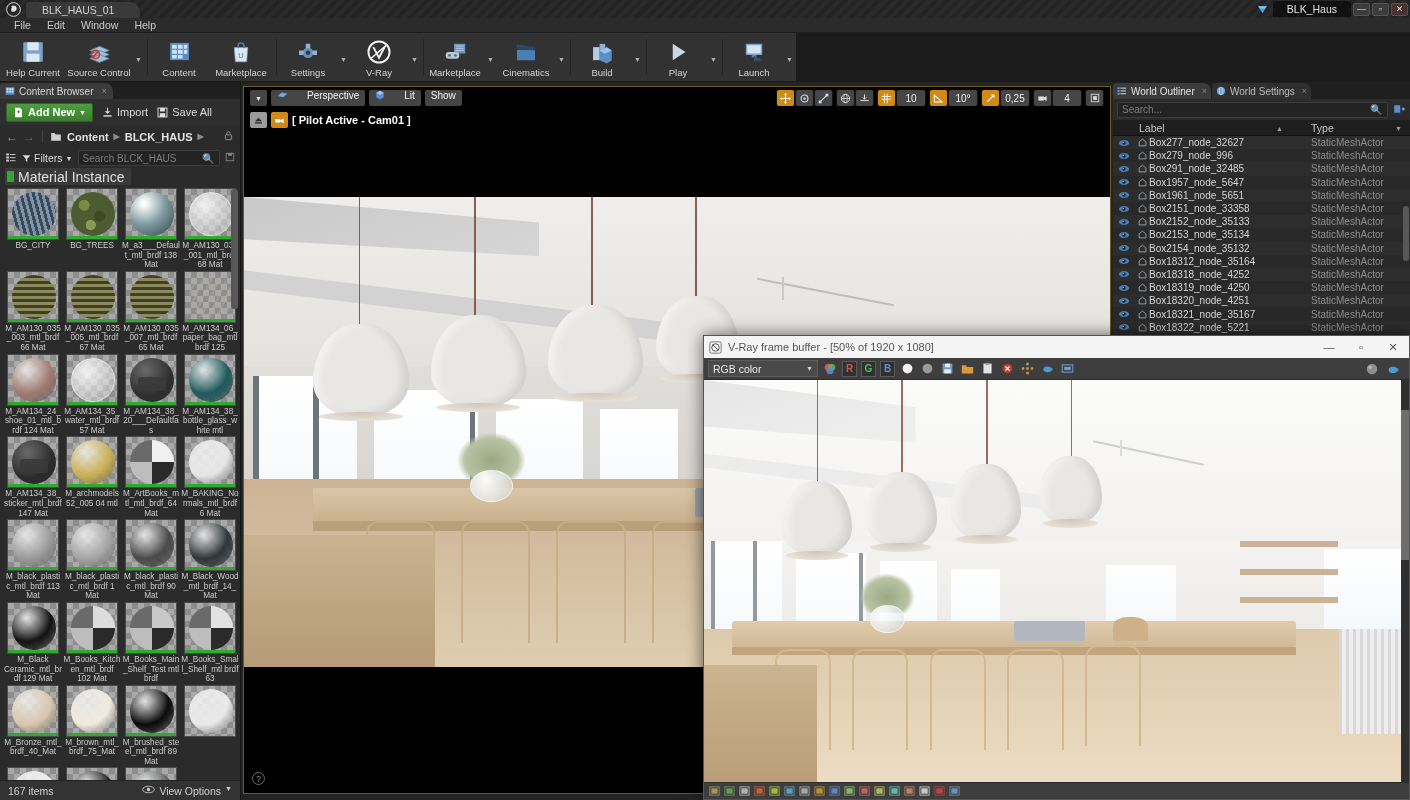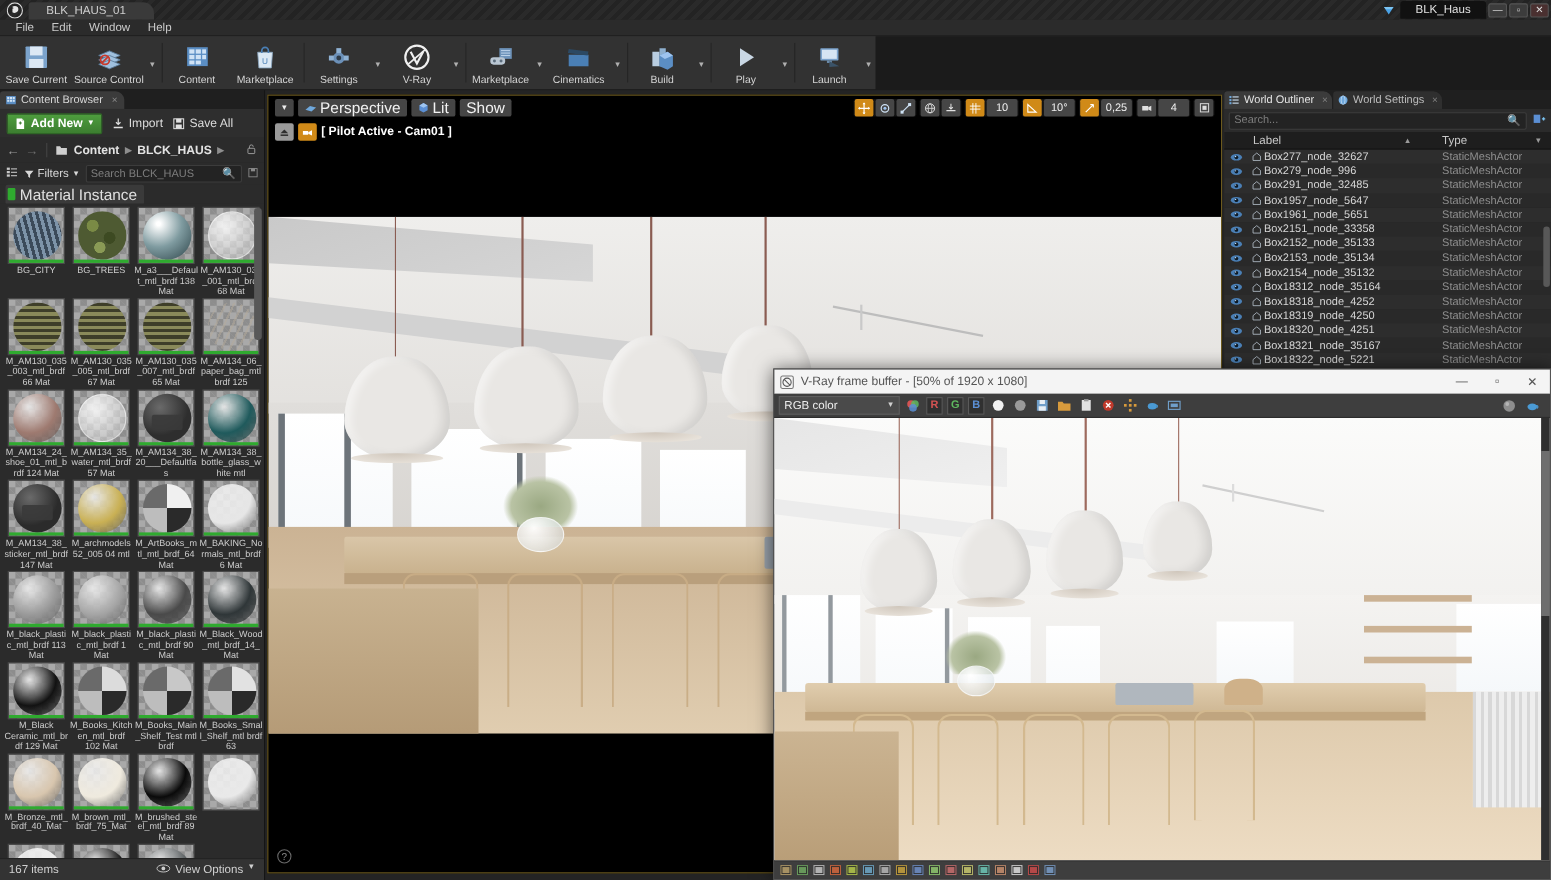--- a/index.html
+++ b/index.html
@@ -157,22 +157,22 @@
   .viewport {
     position: absolute; left: 243px; top: 86px; width: 868px; height: 708px;
     background: #000; border: 1px solid #6d5a1e; overflow: hidden;
   }
   .vp-toolbar {
     position: absolute; left: 0; top: 0; width: 100%; height: 22px;
     display: flex; align-items: center; gap: 4px; padding: 0 6px; z-index: 6;
   }
   .vp-btn {
     height: 16px; background: rgba(125,125,125,.55); border-radius: 2px;
-    display: flex; align-items: center; gap: 3px; padding: 0 6px;
-    font-size: 14px; color: #f2f2f2;
+    display: flex; align-items: flex-start; gap: 19px; padding: 0 6px;
+    font-size: 10px; color: #f2f2f2;
   }
   .vp-caret {
     width: 17px; height: 16px; background: rgba(125,125,125,.55); border-radius: 2px;
     display: flex; align-items: center; justify-content: center; font-size: 7px; color: #eee;
   }
   .vp-right { margin-left: auto; display: flex; align-items: center; gap: 3px; }
   .vgrp { display: flex; align-items: center; background: rgba(40,40,40,.5); border-radius: 2px; }
   .vbx {
     height: 16px; min-width: 17px; padding: 0 3px; display: flex; align-items: center;
     justify-content: center; font-size: 9.5px; color: #f0f0f0;
@@ -357,21 +357,21 @@
   <div class="toolbar">
     <div class="tb-left" id="tb-left">
         <div class="tb-item wide">
           <span class="tb-ico">
             <svg width="26" height="26" viewBox="0 0 32 32">
               <rect x="4" y="4" width="24" height="24" rx="1" fill="#7ba3cc"></rect>
               <rect x="9" y="4" width="14" height="10" fill="#dce8f4"></rect>
               <rect x="8" y="18" width="16" height="10" fill="#dce8f4"></rect>
             </svg>
           </span>
-          <span class="tb-label">Save Current</span>
+          <span class="tb-label">Help Current</span>
         </div>
         <div class="tb-item wide">
           <span class="tb-ico">
             <svg width="27" height="26" viewBox="0 0 32 32">
               <g fill="#9fc0de" stroke="#5d7e9c">
                 <path d="M4 14l12-5 12 5-12 5z"></path>
                 <path d="M4 19l12-5 12 5-12 5z"></path>
                 <path d="M4 24l12-5 12 5-12 5z"></path>
               </g>
               <circle cx="11" cy="19" r="5" fill="none" stroke="#c9392b" stroke-width="2"></circle>

